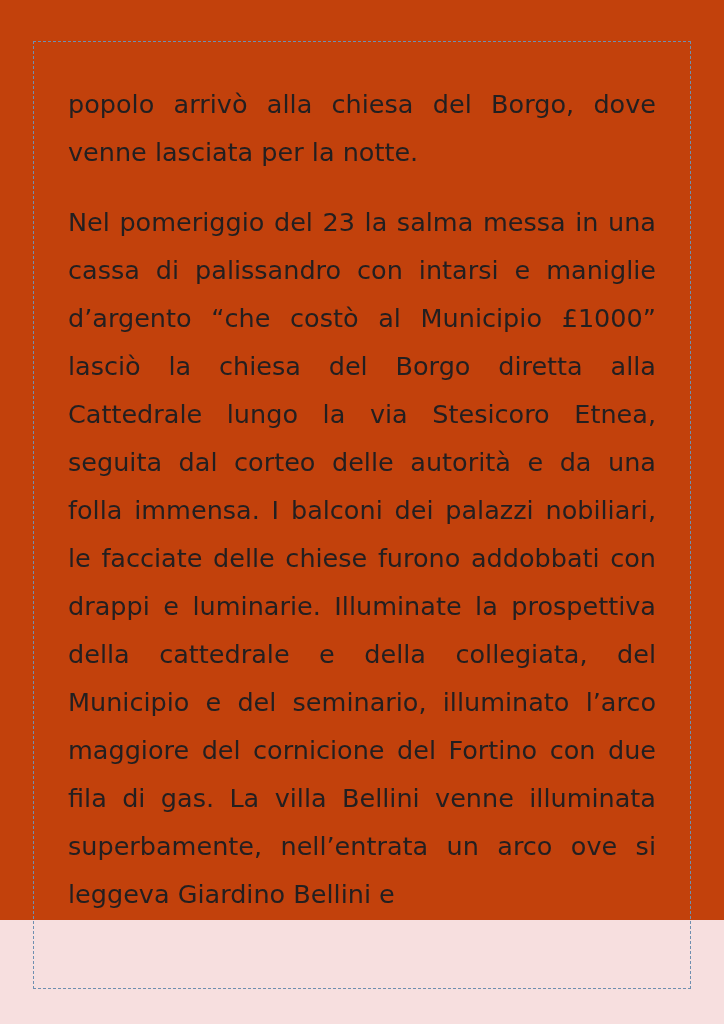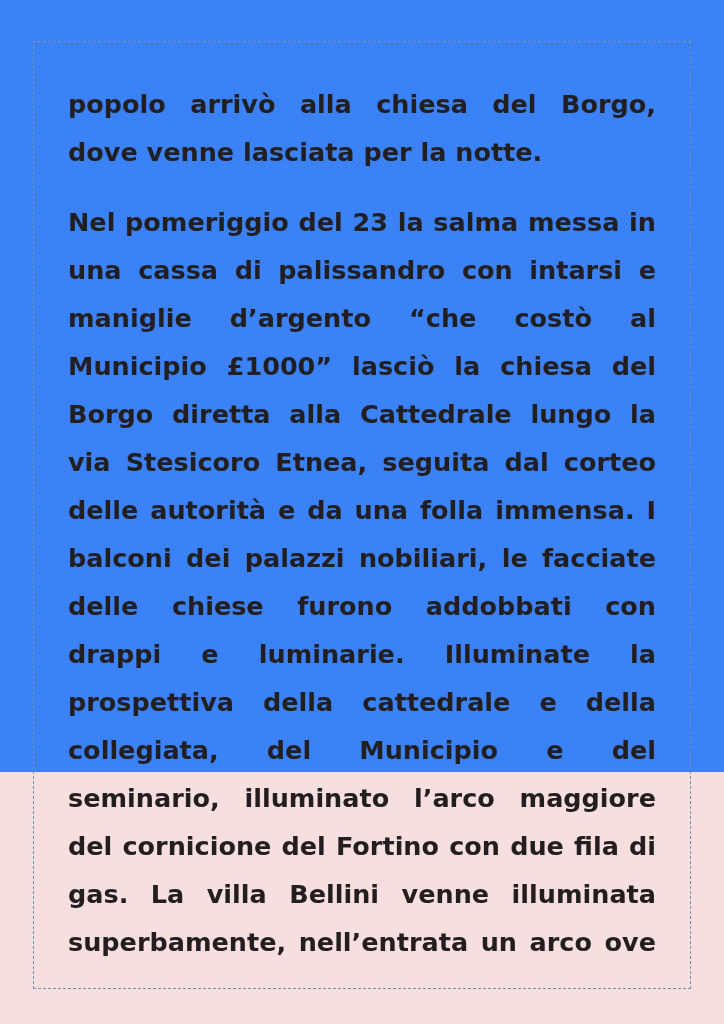--- a/index.html
+++ b/index.html
@@ -9,24 +9,23 @@
   body {
     width: 724px;
     height: 1024px;
     background: #f7dfdf;
     font-family: "DejaVu Sans", sans-serif;
     overflow: hidden;
   }
   .page {
     position: relative;
     width: 724px;
-    height: 772px;
-    background: #3b82f6;
+    height: 920px;
+    background: #c2410c;
     box-sizing: border-box;
-    font-weight: bold;
   }
   .page-border {
     position: absolute;
     left: 33px;
     top: 41px;
     width: 658px;
     height: 948px;
     border: 1px dashed #6f8fb0;
     box-sizing: border-box;
     pointer-events: none;

